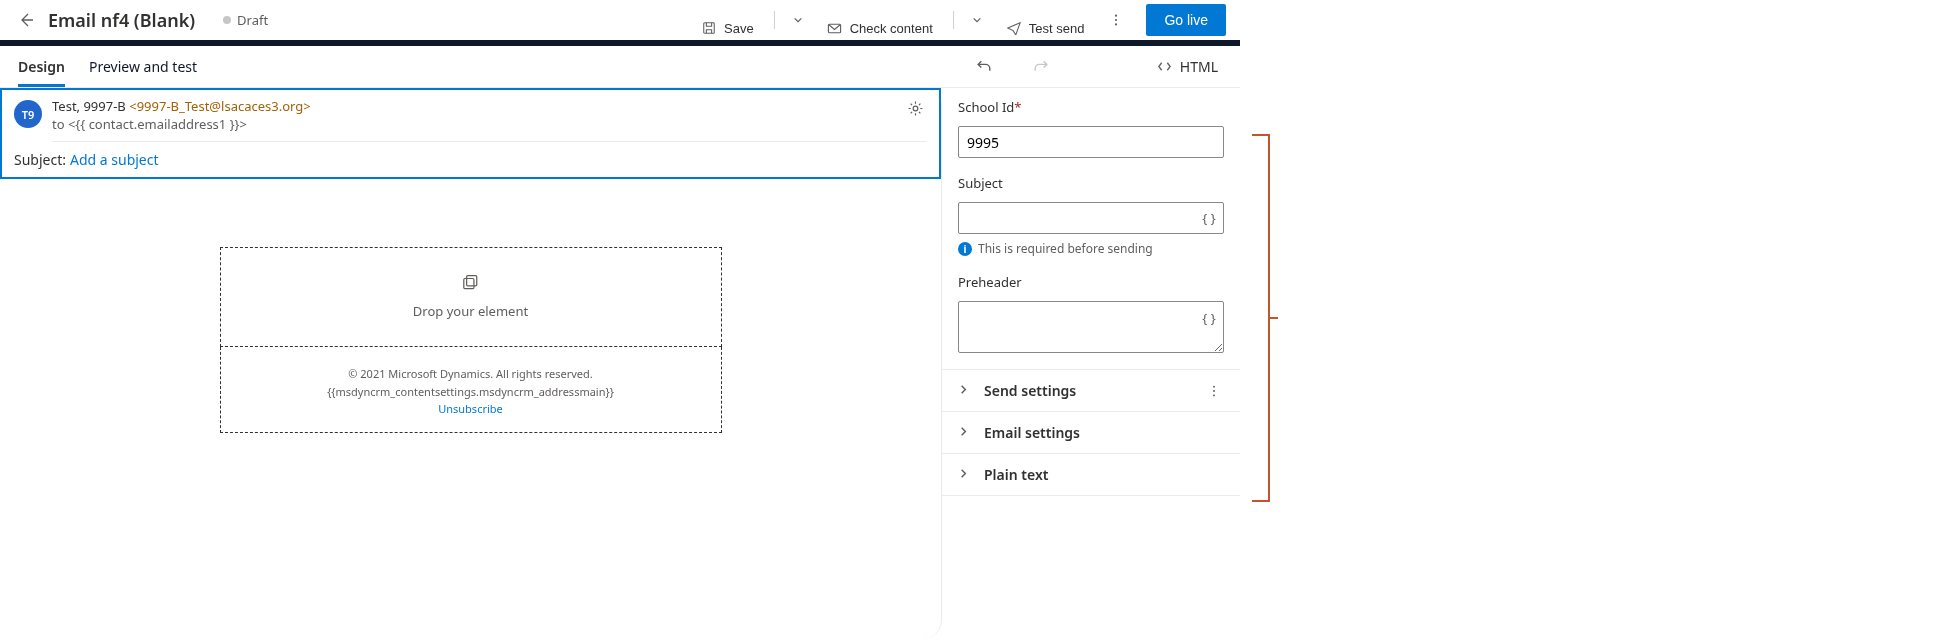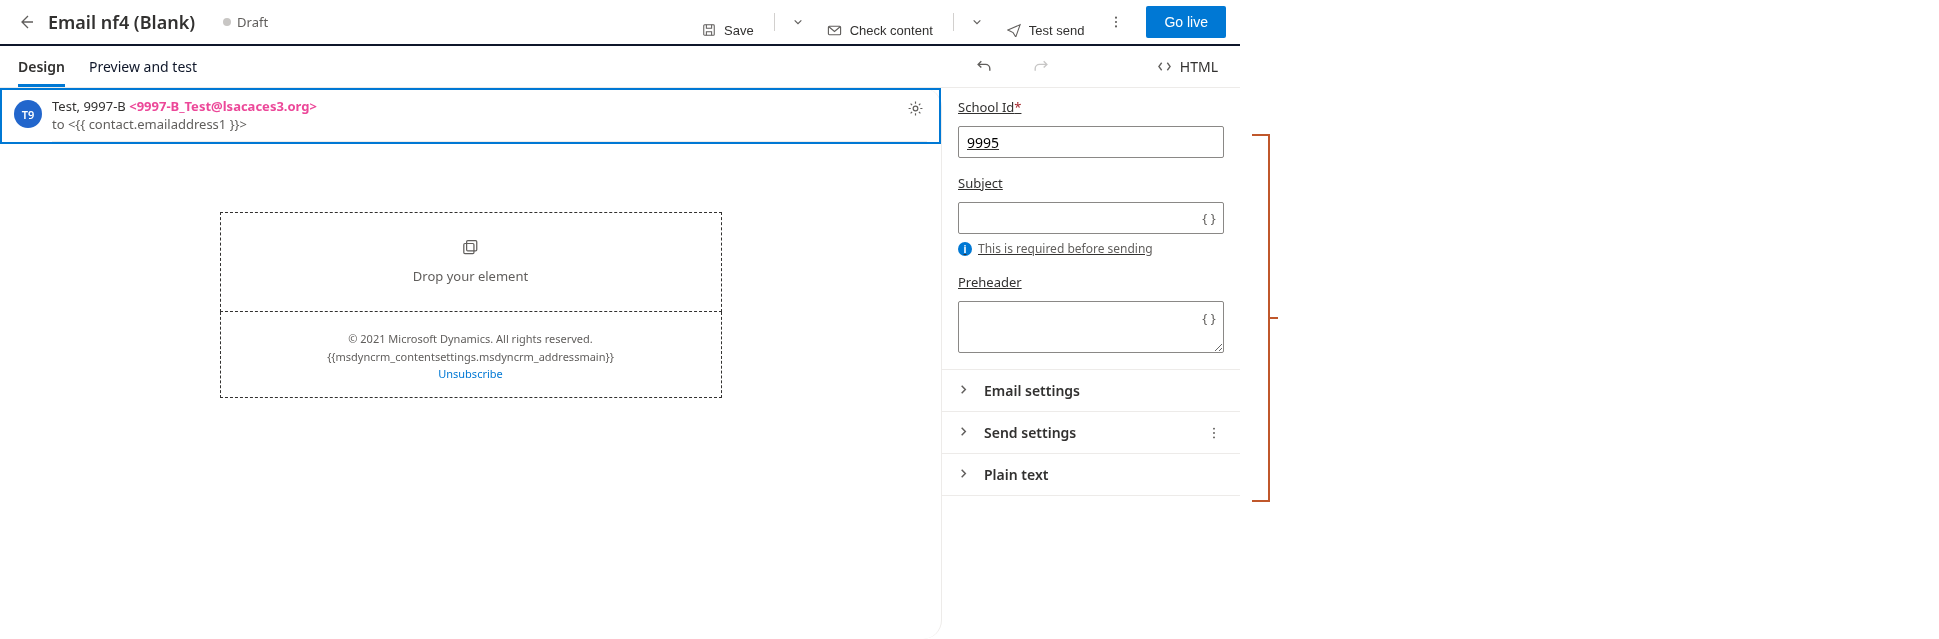--- a/index.html
+++ b/index.html
@@ -1,21 +1,21 @@
 <!DOCTYPE html>
 <html><head>
   <meta charset="utf-8">
   <style>
     * { box-sizing: border-box; margin: 0; padding: 0; }
     body { font-family: "Segoe UI", -apple-system, system-ui, sans-serif; font-size: 14px; color: #323130; background: #fff; width: 1939px; height: 639px; overflow: hidden; position: relative; }
 
     .app { display: flex; flex-direction: column; width: 1240px; height: 639px; }
 
     
-    .header-bar { display: flex; align-items: center; height: 46px; padding: 0 14px; border-bottom: 2px solid #0f172a; gap: 10px; }
+    .header-bar { display: flex; align-items: center; height: 46px; padding: 0 14px; border-bottom: 6px solid #0f172a; gap: 10px; }
     .back-arrow { display: inline-flex; align-items: center; justify-content: center; width: 24px; height: 24px; color: #605e5c; cursor: pointer; }
     .page-title { font-size: 18px; font-weight: 600; color: #323130; }
     .status-pill { display: inline-flex; align-items: center; gap: 6px; margin-left: 18px; color: #605e5c; font-size: 13px; }
     .status-dot { width: 8px; height: 8px; border-radius: 50%; background: #c8c6c4; display: inline-block; }
     .header-spacer { flex: 1; }
     .hdr-btn { display: inline-flex; align-items: flex-end; gap: 7px; height: 32px; padding: 0 8px; color: #323130; background: transparent; border: none; cursor: pointer; font-size: 13px; }
     .hdr-icon { display: inline-flex; align-items: center; justify-content: center; width: 16px; height: 16px; color: #605e5c; }
     .hdr-sep { width: 1px; height: 18px; background: #d2d0ce; margin: 0 2px; }
     .chev-btn { display: inline-flex; align-items: center; justify-content: center; width: 22px; height: 32px; cursor: pointer; color: #605e5c; }
     .more-btn { display: inline-flex; align-items: center; justify-content: center; width: 28px; height: 32px; cursor: pointer; color: #605e5c; }
@@ -34,41 +34,41 @@
     .main { display: flex; flex: 1; min-height: 0; }
     .left-pane { flex: 1; display: flex; flex-direction: column; border-right: 1px solid #edebe9; border-radius: 19px; }
     .right-pane { width: 298px; display: flex; flex-direction: column; }
 
     
     .email-head-box { border: 2px solid #0078d4; margin: 0; }
     .from-row { display: flex; align-items: flex-start; padding: 8px 12px; gap: 10px; }
     .avatar { width: 28px; height: 28px; border-radius: 50%; background: #2266cc; color: #fff; display: inline-flex; align-items: center; justify-content: center; font-size: 11px; font-weight: 600; flex-shrink: 0; margin-top: 2px; }
     .from-lines { flex: 1; font-size: 13px; line-height: 1.35; }
     .from-name { color: #323130; }
-    .from-addr { color: #ec4899; font-weight: bold; }
+    .from-addr { color: #a16207; }
     .to-line { color: #605e5c; }
     .gear { width: 20px; height: 20px; color: #605e5c; cursor: pointer; margin-top: 2px; }
     .from-divider { border-top: 1px solid #edebe9; margin: 0 12px 0 50px; }
     .subject-row { display: flex; align-items: center; padding: 8px 12px; font-size: 14px; gap: 4px; }
     .subject-label { color: #323130; }
     .subject-link { color: #0078d4; cursor: pointer; }
 
     
     .canvas { flex: 1; display: flex; justify-content: center; padding-top: 68px; }
     .email-body { width: 502px; }
     .drop-zone { border: 1.5px dashed #323130; height: 100px; display: flex; flex-direction: column; align-items: center; justify-content: center; gap: 8px; color: #605e5c; font-size: 13px; }
     .drop-zone .di { width: 20px; height: 20px; color: #605e5c; }
     .footer-zone { border: 1.5px dashed #323130; border-top: none; padding: 18px 12px 14px; text-align: center; font-size: 11px; color: #605e5c; line-height: 1.6; }
     .footer-zone .unsub { color: #0078d4; cursor: pointer; }
 
     
     .rp-header { display: flex; align-items: center; gap: 12px; padding: 14px 16px 8px; }
     .rp-back { width: 20px; height: 20px; color: #0078d4; cursor: pointer; display: inline-flex; align-items: center; justify-content: center; }
     .rp-title { font-size: 18px; font-weight: 600; }
-    .rp-body { padding: 4px 16px 12px; display: flex; flex-direction: column; gap: 10px; text-decoration: underline; }
+    .rp-body { padding: 4px 16px 12px; display: flex; flex-direction: column; gap: 10px; }
     .fld-label { font-size: 13px; color: #323130; margin-top: 6px; }
     .req { color: #a4262c; }
     .txt-input { width: 100%; height: 32px; border: 1px solid #8a8886; border-radius: 2px; padding: 0 8px; font-size: 14px; font-family: inherit; }
     .txt-input.with-token { padding-right: 28px; }
     .txtarea { width: 100%; height: 52px; border: 1px solid #8a8886; border-radius: 2px; padding: 6px 28px 6px 8px; font-size: 14px; font-family: inherit; resize: vertical; }
     .input-wrap { position: relative; }
     .token-btn { position: absolute; right: 6px; top: 50%; transform: translateY(-50%); width: 18px; height: 18px; color: #605e5c; cursor: pointer; font-size: 13px; display: inline-flex; align-items: center; justify-content: center; }
     .token-btn.ta { top: 8px; transform: none; }
     .helper { display: flex; align-items: center; gap: 6px; font-size: 12px; color: #605e5c; margin-top: -4px; }
     .helper .info { width: 14px; height: 14px; border-radius: 50%; background: #0078d4; color: #fff; font-size: 10px; font-weight: 700; display: inline-flex; align-items: center; justify-content: center; flex-shrink: 0; }
@@ -192,20 +192,24 @@
             <div class="to-line">to  &lt;{{ contact.emailaddress1 }}&gt;</div>
           </div>
           <span class="gear">
             <svg viewBox="0 0 16 16" width="17" height="17" fill="none" stroke="currentColor" stroke-width="1.1">
                 <circle cx="8" cy="8" r="2.2"></circle>
                 <path d="M8 1.5v2M8 12.5v2M1.5 8h2M12.5 8h2M3.4 3.4l1.4 1.4M11.2 11.2l1.4 1.4M3.4 12.6l1.4-1.4M11.2 4.8l1.4-1.4"></path>
               </svg>
           </span>
         </div>
         <div class="from-divider"></div>
+        <div class="subject-row">
+          <span class="subject-label">Subject:</span>
+          <span class="subject-link">Add a subject</span>
+        </div>
       </div>
 
       <div class="canvas">
         <div class="email-body">
           <div class="drop-zone">
             <span class="di">
               <svg viewBox="0 0 16 16" width="18" height="18" fill="none" stroke="currentColor" stroke-width="1.1">
                   <rect x="2.5" y="4" width="9" height="9" rx="1"></rect>
                   <rect x="5" y="1.5" width="9" height="9" rx="1"></rect>
                 </svg>
@@ -246,43 +250,43 @@
         </div>
       </div>
 
       <div class="accordion">
         <div class="acc-row">
           <span class="acc-chev">
             <svg viewBox="0 0 12 12" width="11" height="11" fill="none" stroke="currentColor" stroke-width="1.6">
                 <path d="M4 2l4 4-4 4"></path>
               </svg>
           </span>
-          <span class="acc-label">Email settings</span>
-        </div>
-        <div class="acc-row">
-          <span class="acc-chev">
-            <svg viewBox="0 0 12 12" width="11" height="11" fill="none" stroke="currentColor" stroke-width="1.6">
-                <path d="M4 2l4 4-4 4"></path>
-              </svg>
-          </span>
           <span class="acc-label">Send settings</span>
           <span class="acc-more">
             <svg viewBox="0 0 16 16" width="14" height="14" fill="currentColor">
                 <circle cx="8" cy="3" r="1.1"></circle>
                 <circle cx="8" cy="8" r="1.1"></circle>
                 <circle cx="8" cy="13" r="1.1"></circle>
               </svg>
           </span>
         </div>
         <div class="acc-row">
           <span class="acc-chev">
             <svg viewBox="0 0 12 12" width="11" height="11" fill="none" stroke="currentColor" stroke-width="1.6">
                 <path d="M4 2l4 4-4 4"></path>
               </svg>
           </span>
+          <span class="acc-label">Email settings</span>
+        </div>
+        <div class="acc-row">
+          <span class="acc-chev">
+            <svg viewBox="0 0 12 12" width="11" height="11" fill="none" stroke="currentColor" stroke-width="1.6">
+                <path d="M4 2l4 4-4 4"></path>
+              </svg>
+          </span>
           <span class="acc-label">Plain text</span>
         </div>
       </div>
     </div>
   </div>
 </div>
 
 <div class="bracket"></div>
 
 </body></html>

